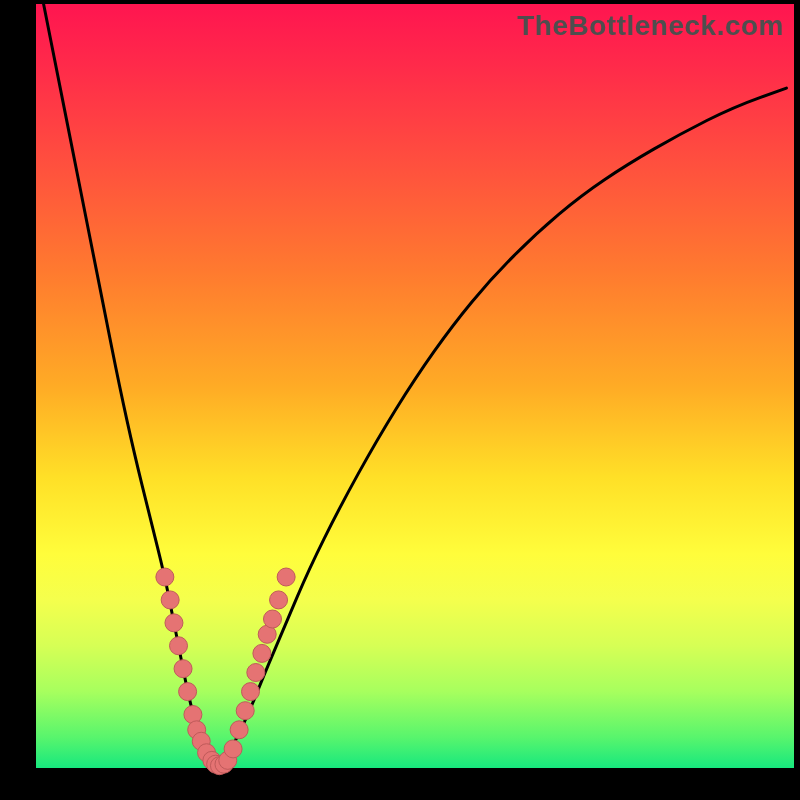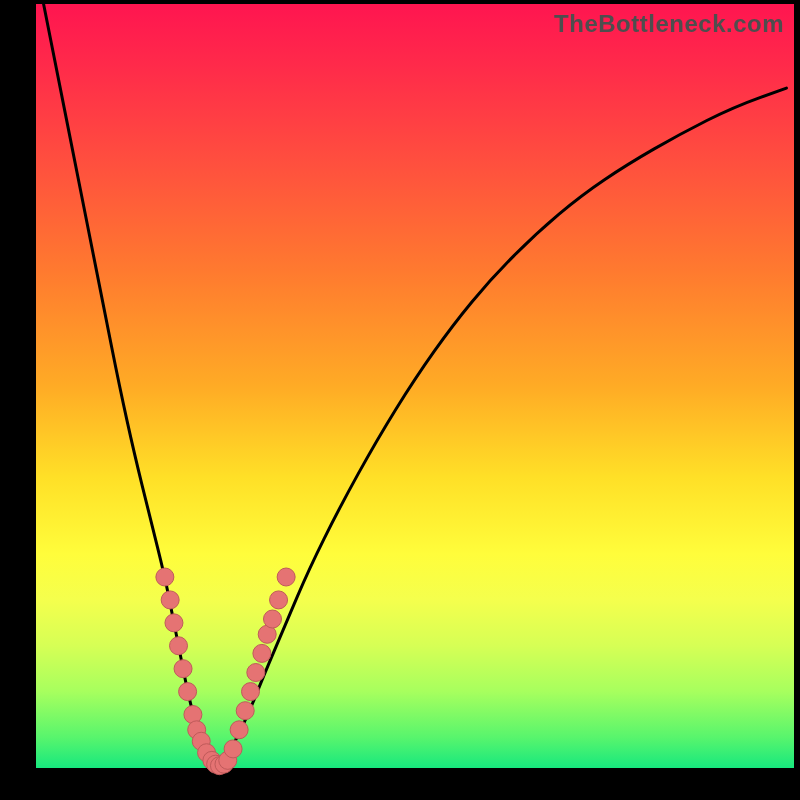--- a/index.html
+++ b/index.html
@@ -37,21 +37,21 @@
       #a7ff5e 90%,
       #58f56d 96%,
       #17e87e 100%
     );
   }
   .watermark {
     position: absolute;
     top: 6px;
     right: 10px;
     color: #4e4e4e;
-    font-size: 24px;
+    font-size: 28px;
     font-weight: 600;
     letter-spacing: 0.5px;
     user-select: none;
   }
   svg.curve {
     position: absolute;
     left: 0;
     top: 0;
     width: 758px;
     height: 764px;

